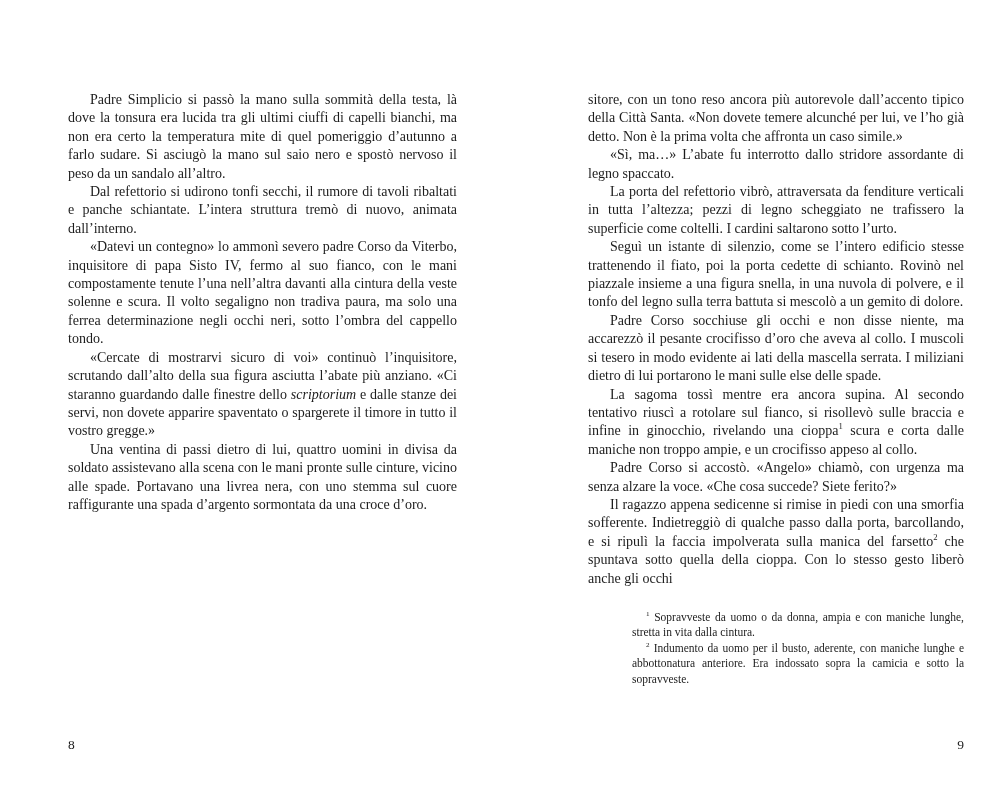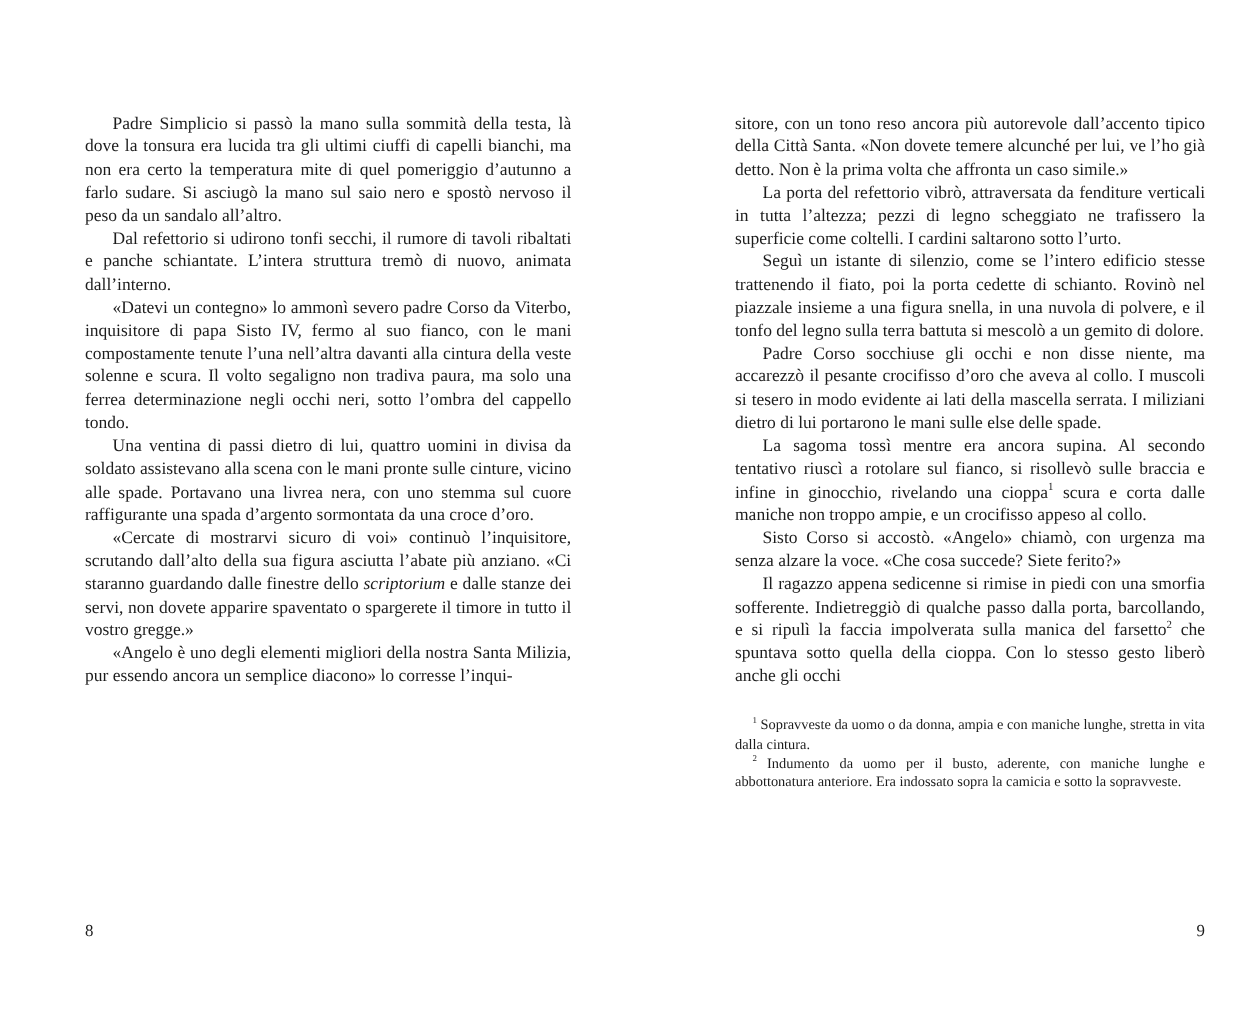--- a/index.html
+++ b/index.html
@@ -37,53 +37,53 @@
     line-height:0;
   }
   .footnotes {
     margin-top:22px;
     font-size:11.5px;
     line-height:15.4px;
     text-align:justify;
     hyphens:auto;
     -webkit-hyphens:auto;
   }
-  .footnote { text-indent:14px; }
+  .footnote { text-indent:14px;margin-left:44px; }
   .page-number {
     position:absolute;
     top:646px;
     font-size:13.5px;
     color:var(--ink,#1c1c1c);
   }
   .page-number-left  { left:0; }
   .page-number-right { right:0; }
 </style>
 </head>
 <body style="background: rgb(255, 255, 255);">
 
 <section class="page page-left">
   <div class="page-body">
       <p class="para">Padre Simplicio si passò la mano sulla sommità della testa, là dove la tonsura era lucida tra gli ultimi ciuffi di capelli bianchi, ma non era certo la temperatura mite di quel pomeriggio d’autunno a farlo sudare. Si asciugò la mano sul saio nero e spostò nervoso il peso da un sandalo all’altro.</p>
       <p class="para">Dal refettorio si udirono tonfi secchi, il rumore di tavoli ribaltati e panche schiantate. L’intera struttura tremò di nuovo, animata dall’interno.</p>
       <p class="para">«Datevi un contegno» lo ammonì severo padre Corso da Viterbo, inquisitore di papa Sisto IV, fermo al suo fianco, con le mani compostamente tenute l’una nell’altra davanti alla cintura della veste solenne e scura. Il volto segaligno non tradiva paura, ma solo una ferrea determinazione negli occhi neri, sotto l’ombra del cappello tondo.</p>
+      <p class="para">«Cercate di mostrarvi sicuro di voi» continuò l’inquisitore, scrutando dall’alto della sua figura asciutta l’abate più anziano. «Ci staranno guardando dalle finestre dello <em>scriptorium</em> e dalle stanze dei servi, non dovete apparire spaventato o spargerete il timore in tutto il vostro gregge.»</p>
       <p class="para">Una ventina di passi dietro di lui, quattro uomini in divisa da soldato assistevano alla scena con le mani pronte sulle cinture, vicino alle spade. Portavano una livrea nera, con uno stemma sul cuore raffigurante una spada d’argento sormontata da una croce d’oro.</p>
-      <p class="para">«Cercate di mostrarvi sicuro di voi» continuò l’inquisitore, scrutando dall’alto della sua figura asciutta l’abate più anziano. «Ci staranno guardando dalle finestre dello <em>scriptorium</em> e dalle stanze dei servi, non dovete apparire spaventato o spargerete il timore in tutto il vostro gregge.»</p>
-      <p class="para">«Angelo è uno degli elementi migliori della nostra Santa Milizia, pur essendo ancora un semplice diacono» lo corresse l’inqui-</p>
     </div>
   <div class="page-number page-number-left">8</div>
 </section>
 
 <section class="page page-right">
   <div class="page-body">
       <p class="para no-indent">sitore, con un tono reso ancora più autorevole dall’accento tipico della Città Santa. «Non dovete temere alcunché per lui, ve l’ho già detto. Non è la prima volta che affronta un caso simile.»</p>
+      <p class="para">«Sì, ma…» L’abate fu interrotto dallo stridore assordante di legno spaccato.</p>
       <p class="para">La porta del refettorio vibrò, attraversata da fenditure verticali in tutta l’altezza; pezzi di legno scheggiato ne trafissero la superficie come coltelli. I cardini saltarono sotto l’urto.</p>
       <p class="para">Seguì un istante di silenzio, come se l’intero edificio stesse trattenendo il fiato, poi la porta cedette di schianto. Rovinò nel piazzale insieme a una figura snella, in una nuvola di polvere, e il tonfo del legno sulla terra battuta si mescolò a un gemito di dolore.</p>
       <p class="para">Padre Corso socchiuse gli occhi e non disse niente, ma accarezzò il pesante crocifisso d’oro che aveva al collo. I muscoli si tesero in modo evidente ai lati della mascella serrata. I miliziani dietro di lui portarono le mani sulle else delle spade.</p>
       <p class="para">La sagoma tossì mentre era ancora supina. Al secondo tentativo riuscì a rotolare sul fianco, si risollevò sulle braccia e infine in ginocchio, rivelando una cioppa<sup>1</sup> scura e corta dalle maniche non troppo ampie, e un crocifisso appeso al collo.</p>
-      <p class="para">Sisto Corso si accostò. «Angelo» chiamò, con urgenza ma senza alzare la voce. «Che cosa succede? Siete ferito?»</p>
+      <p class="para">Padre Corso si accostò. «Angelo» chiamò, con urgenza ma senza alzare la voce. «Che cosa succede? Siete ferito?»</p>
       <p class="para">Il ragazzo appena sedicenne si rimise in piedi con una smorfia sofferente. Indietreggiò di qualche passo dalla porta, barcollando, e si ripulì la faccia impolverata sulla manica del farsetto<sup>2</sup> che spuntava sotto quella della cioppa. Con lo stesso gesto liberò anche gli occhi</p>
     </div>
   <div class="footnotes">
       <p class="footnote"><sup>1</sup> Sopravveste da uomo o da donna, ampia e con maniche lunghe, stretta in vita dalla cintura.</p>
       <p class="footnote"><sup>2</sup> Indumento da uomo per il busto, aderente, con maniche lunghe e abbottonatura anteriore. Era indossato sopra la camicia e sotto la sopravveste.</p>
     </div>
   <div class="page-number page-number-right">9</div>
 </section>
 
 </body></html>

